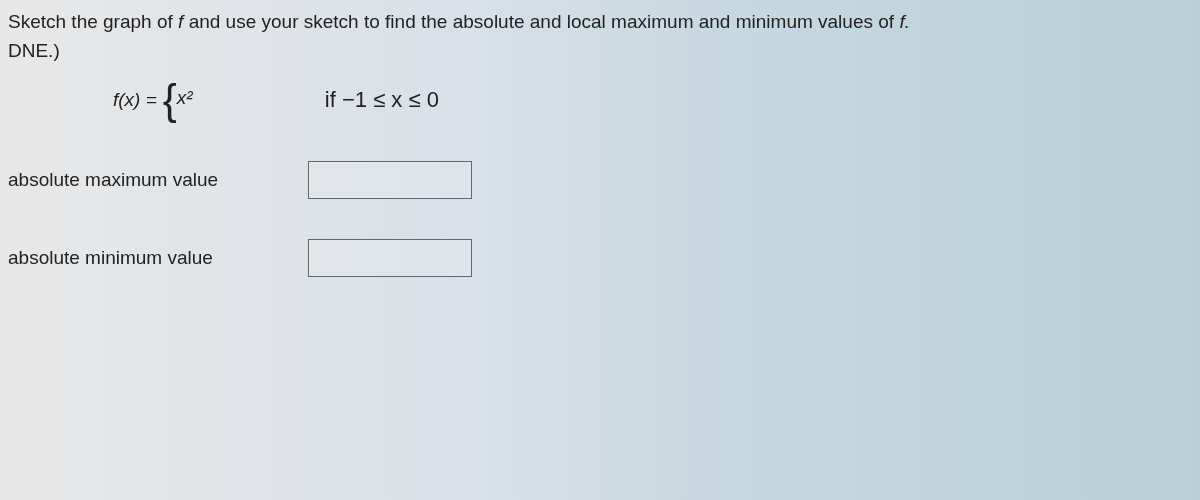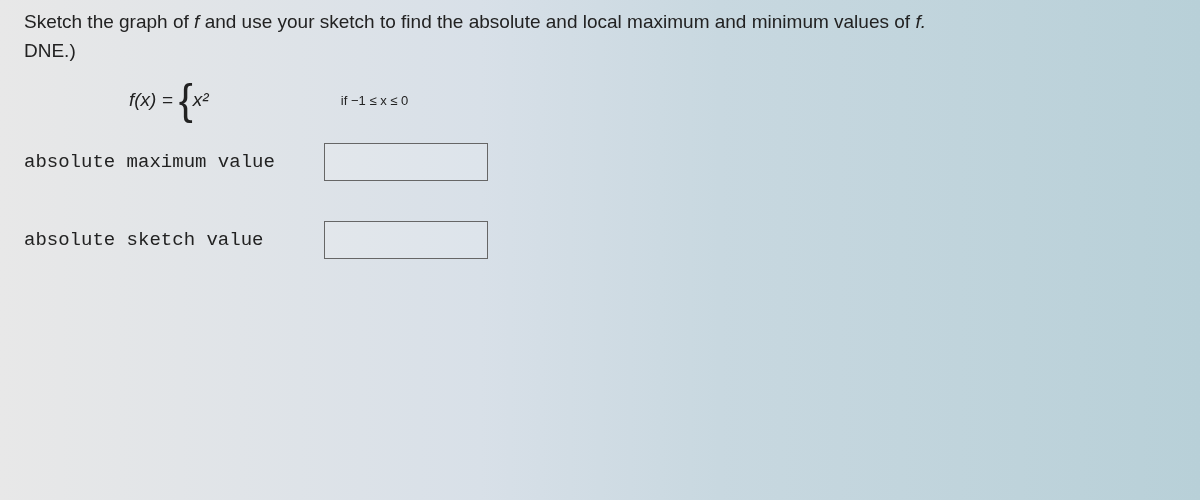--- a/index.html
+++ b/index.html
@@ -6,33 +6,33 @@
       margin: 0;
       padding: 0;
       font-family: Arial, sans-serif;
       background: linear-gradient(90deg, #e8e8e8 0%, #d8e0e8 40%, #c8d8e0 60%, #b8d0d8 100%);
       width: 1200px;
       height: 500px;
       overflow: hidden;
       position: relative;
     }
     .content {
-      padding: 8px 24px;
+      padding: 8px 8px;
     }
     .instruction {
       font-size: 19px;
       color: #222;
       line-height: 1.5;
       margin-bottom: 14px;
     }
     .function-row {
       display: flex;
       align-items: center;
       margin-left: 105px;
-      margin-bottom: 22px;
+      margin-bottom: 40px;
     }
     .fx-label {
       font-size: 19px;
       font-style: italic;
       color: #222;
     }
     .brace-group {
       display: inline-flex;
       align-items: center;
       margin-left: 6px;
@@ -43,48 +43,46 @@
       line-height: 1;
       font-weight: 300;
     }
     .piecewise {
       display: flex;
       flex-direction: column;
       gap: 4px;
     }
     .piece-row {
       display: flex;
-      align-items: center;
     }
     .piece-expr {
       font-size: 19px;
       color: #222;
       font-style: italic;
       width: 100px;
     }
     .piece-cond {
-      font-size: 13px;
+      font-size: 22px;
       color: #222;
       margin-left: 48px;
     }
     .answer-rows {
       display: flex;
       flex-direction: column;
       gap: 40px;
       margin-top: 8px;
     }
     .answer-row {
       display: flex;
       align-items: center;
     }
     .answer-label {
       font-size: 19px;
       color: #222;
       width: 300px;
-      font-family: Liberation Mono, monospace;
     }
     .answer-input {
       border: 1px solid #666;
       background: rgba(255,255,255,0.15);
       width: 150px;
       height: 32px;
       padding: 2px 6px;
       font-size: 16px;
     }
     .italic-var {
@@ -112,17 +110,17 @@
       </div>
     </div>
   </div>
 
   <div class="answer-rows">
     <div class="answer-row">
       <span class="answer-label">absolute maximum value</span>
       <input class="answer-input" value="" style="">
     </div>
     <div class="answer-row">
-      <span class="answer-label">absolute sketch value</span>
+      <span class="answer-label">absolute minimum value</span>
       <input class="answer-input" value="" style="">
     </div>
   </div>
 </div>
 
 </body></html>

